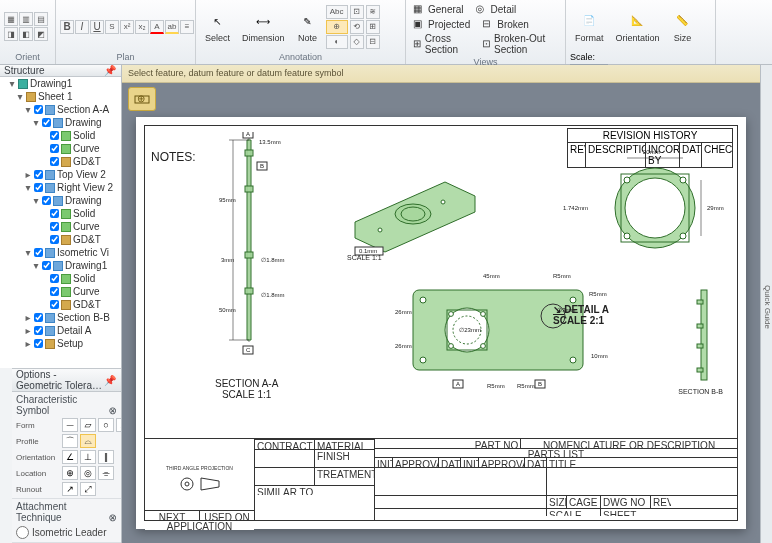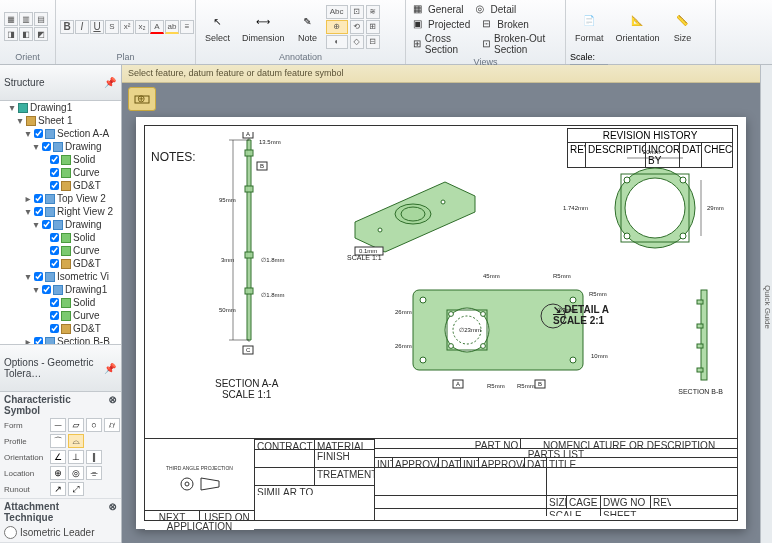--- a/index.html
+++ b/index.html
@@ -17,34 +17,34 @@
 .rbtn .ico { width: 16px; height: 16px; display: flex; align-items: center; justify-content: center; }
 .rbtn.big .ico { width: 22px; height: 22px; }
 .rbtn span { font-size: 9px; color: #333; }
 .small-grid { display: grid; grid-template-columns: repeat(6, 14px); grid-auto-rows: 14px; gap: 1px; }
 .sbtn { width: 14px; height: 14px; border: 1px solid #c3c8cd; background: #f5f6f8; cursor: pointer; display:flex; align-items:center; justify-content:center; font-size:8px; color:#555;}
 .sbtn.hl { background: #fde9b9; border-color: #f0c34e; }
 .txtbtn { display:flex; align-items:center; gap:3px; padding:1px 3px; font-size:9px; color:#333; cursor:pointer; }
 .txtbtn .ic { width:12px; height:12px; }
 .workspace { flex: 1; display: flex; overflow: hidden; }
 .sidebar { width: 122px; background: #f1f3f5; border-right: 1px solid #b8bec4; display: flex; flex-direction: column; overflow: hidden; }
-.panel-header { background: linear-gradient(#f9fafb,#e3e7ea); border-bottom: 1px solid #c3c8cd; padding: 12px 4px; font-size: 10px; color: #3a3f45; display:flex; justify-content:space-between; align-items:center; }
+.panel-header { background: linear-gradient(#f9fafb,#e3e7ea); border-bottom: 1px solid #c3c8cd; padding: 0 4px; font-size: 10px; color: #3a3f45; display:flex; justify-content:space-between; align-items:center; }
 .tree { flex: 1; overflow: auto; background: #fff; font-size: 9px; color: #333; }
 .tree-item { display: flex; align-items: center; gap: 2px; padding: 1px 2px; white-space: nowrap; cursor:pointer; }
 .tree-item .tog { width: 8px; text-align: center; color: #666; }
 .tree-item .chk { width: 9px; height: 9px; }
 .tree-item .ic { width: 10px; height: 10px; display:flex; align-items:center; justify-content:center; font-size:8px;}
 .ic-green { background:#7bc96f; border:1px solid #4a9b3e; }
 .ic-blue { background:#6fa8dc; border:1px solid #3d85c6; }
 .ic-gold { background:#d4a94e; border:1px solid #a67c2e; }
 .ic-teal { background:#3bb0a0; border:1px solid #2a8578; }
 .pad-1 { padding-left: 8px; } .pad-2 { padding-left: 16px; } .pad-3 { padding-left: 24px; } .pad-4 { padding-left: 32px; } .pad-5 { padding-left: 40px; }
-.options-panel { background:#f4f5f7; border-top:1px solid #c3c8cd; }
+.options-panel { background:#f4f5f7; border-top:1px solid #c3c8cd;margin-left:12px; }
 .opt-section { padding:2px 4px; border-bottom:1px solid #dcdfe3; }
-.opt-title { font-size:9px; color:#4a5057; display:flex; justify-content:space-between; align-items:flex-start; margin-bottom:2px;font-weight:bold;}
+.opt-title { font-size:9px; color:#4a5057; display:flex; justify-content:space-between; align-items:flex-end; margin-bottom:2px;}
 .sym-grid { display:grid; grid-template-columns: 44px repeat(4, 16px); gap:2px; align-items:center; }
 .sym-grid .lbl { font-size:8px; color:#555; }
 .sym-cell { width:16px; height:14px; border:1px solid #c3c8cd; background:#fff; display:flex; align-items:center; justify-content:center; font-size:9px; cursor:pointer; }
 .sym-cell.sel { background:#fde9b9; border-color:#f0c34e; }
 .radio-row { display:flex; align-items:center; gap:3px; font-size:9px; color:#444; padding:1px 0; }
 .canvas { flex: 1; background:#7b8490; position:relative; overflow:hidden; }
 .hint-bar { position:absolute; top:0; left:0; right:0; height:18px; background:linear-gradient(#f0e8c8,#ebe0b6); border-bottom:1px solid #c9be95; font-size:9px; color:#5a5236; padding:3px 6px; }
 .tool-badge { position:absolute; top:22px; left:6px; width:28px; height:24px; background:#e9d48a; border:1px solid #c9a940; border-radius:3px; display:flex; align-items:center; justify-content:center;}
 .sheet { position:absolute; top:52px; left:14px; right:14px; bottom:14px; background:#fff; box-shadow:0 3px 10px rgba(0,0,0,0.35); }
 .frame { position:absolute; inset:8px; border:1.5px solid #333; }

